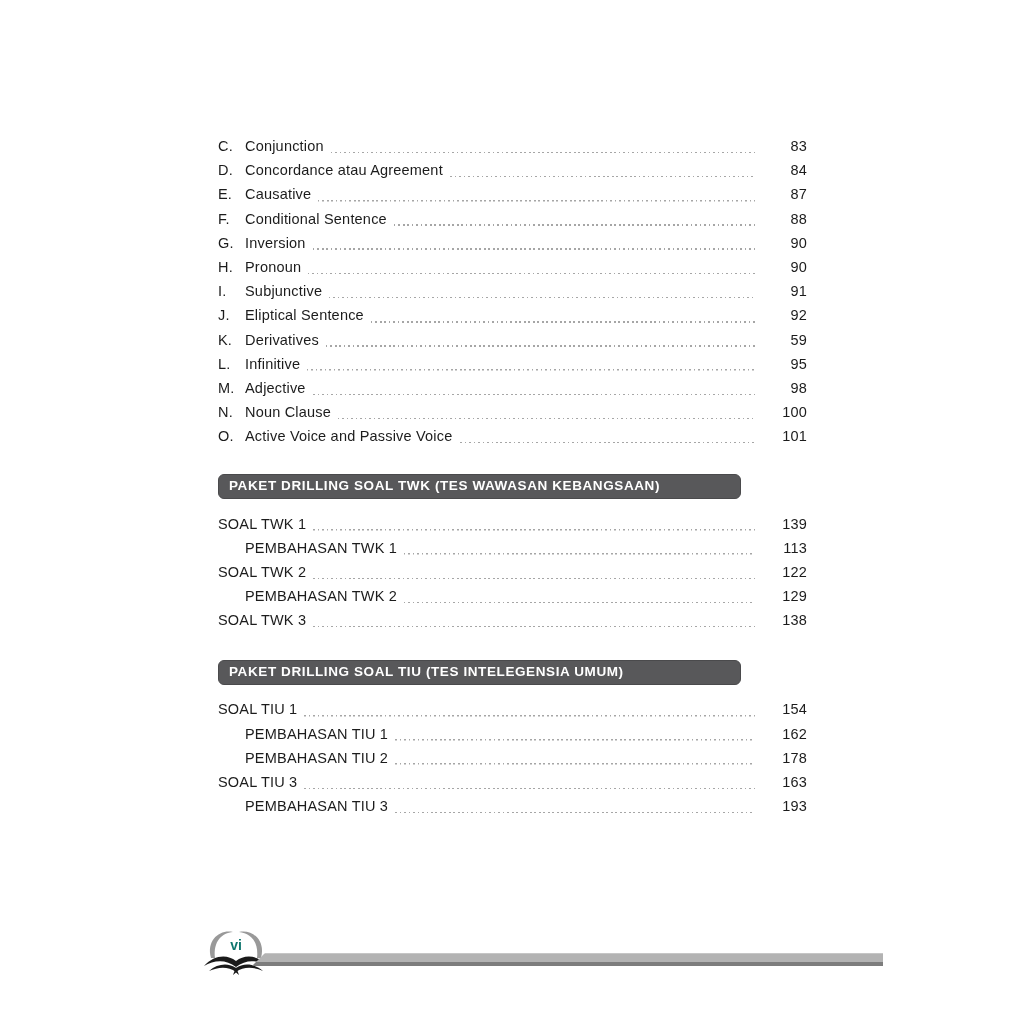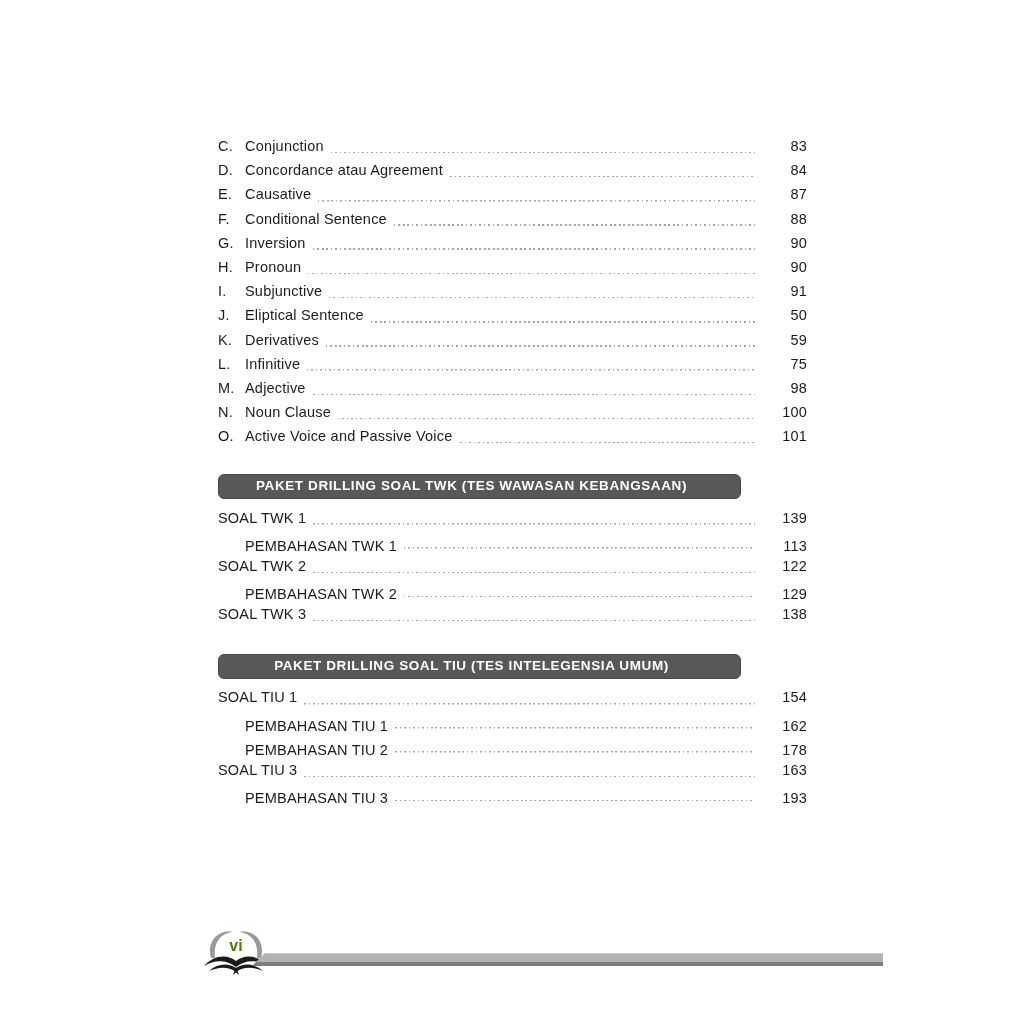--- a/index.html
+++ b/index.html
@@ -31,21 +31,20 @@
     font-size:14.5px;
     letter-spacing:0.2px;
     white-space:nowrap;
   }
   .row .letter{
     width:27px;
     flex:0 0 27px;
   }
   .row.indented{
     padding-left:27px;
-    align-items:flex-end;
   }
   .row .dots{
     flex:1 1 auto;
     height:2px;
     align-self:flex-end;
     margin:0 4px 5px 7px;
     background-image:repeating-linear-gradient(to right,var(--dots) 0 1.5px,transparent 1.5px 4.5px);
     background-repeat:repeat-x;
     background-size:auto 1.5px;
     background-position:left bottom;
@@ -66,46 +65,45 @@
     background:var(--bar);
     border:1px solid #4a4a4c;
     border-radius:6px;
     color:#ffffff;
     font-weight:bold;
     font-size:13.5px;
     letter-spacing:0.6px;
     padding:3px 26px 4px 10px;
     line-height:16px;
     white-space:nowrap;
-    text-align:center;
   }
   .section-rows{
-    margin-top:6px;
+    margin-top:12px;
   }
   
   .footer-badge{
     position:absolute;
     left:203px;
     top:926px;
     width:66px;
     height:52px;
   }
   .footer-badge svg{
     position:absolute;
     left:0;top:0;
     width:66px;height:52px;
   }
   .footer-badge .pageno{
     position:absolute;
     left:0;right:0;
     top:11px;
     text-align:center;
-    font-size:16px;
+    font-size:14px;
     font-weight:bold;
-    color:#4d7c0f;
+    color:#0f766e;
   }
   .footer-rule{
     position:absolute;
     left:252px;
     top:953px;
     width:631px;
     height:13px;
     background:linear-gradient(to bottom,
       #c6c6c6 0px,#c6c6c6 1px,
       var(--rule-light) 1px,var(--rule-light) 9px,
@@ -157,33 +155,33 @@
       <div class="row">
         <span class="letter">I.</span>
         <span class="label">Subjunctive</span>
         <span class="dots"></span>
         <span class="pagenum">91</span>
       </div>
       <div class="row">
         <span class="letter">J.</span>
         <span class="label">Eliptical Sentence</span>
         <span class="dots"></span>
-        <span class="pagenum">50</span>
+        <span class="pagenum">92</span>
       </div>
       <div class="row">
         <span class="letter">K.</span>
         <span class="label">Derivatives</span>
         <span class="dots"></span>
         <span class="pagenum">59</span>
       </div>
       <div class="row">
         <span class="letter">L.</span>
         <span class="label">Infinitive</span>
         <span class="dots"></span>
-        <span class="pagenum">75</span>
+        <span class="pagenum">95</span>
       </div>
       <div class="row">
         <span class="letter">M.</span>
         <span class="label">Adjective</span>
         <span class="dots"></span>
         <span class="pagenum">98</span>
       </div>
       <div class="row">
         <span class="letter">N.</span>
         <span class="label">Noun Clause</span>

